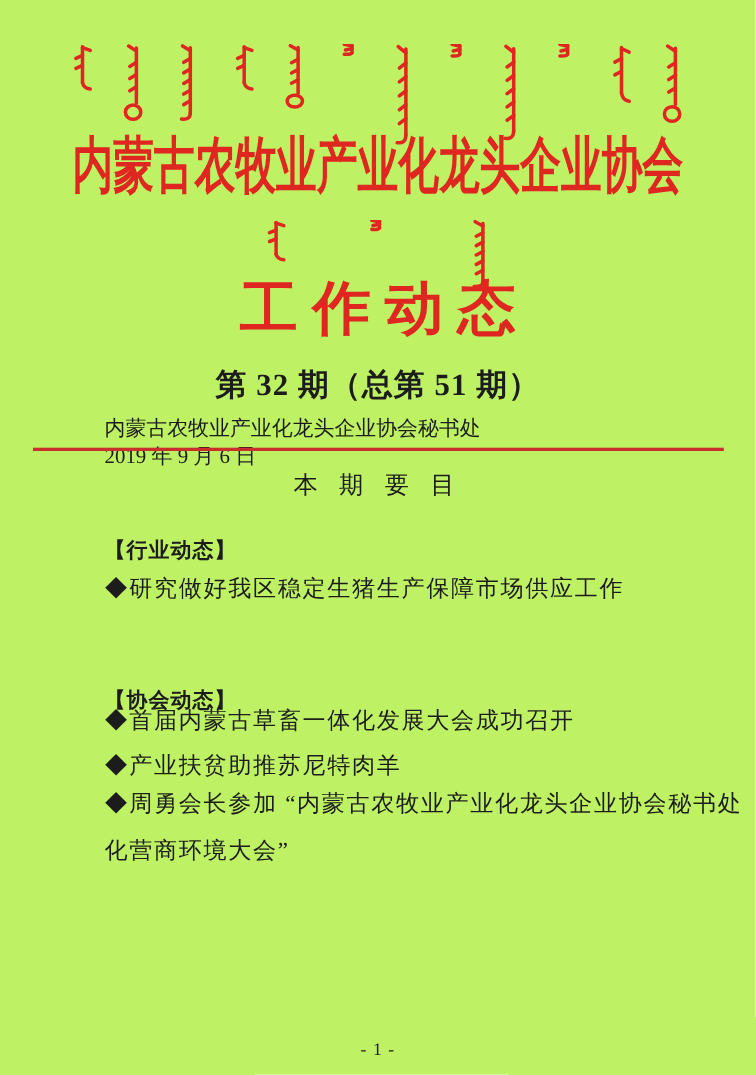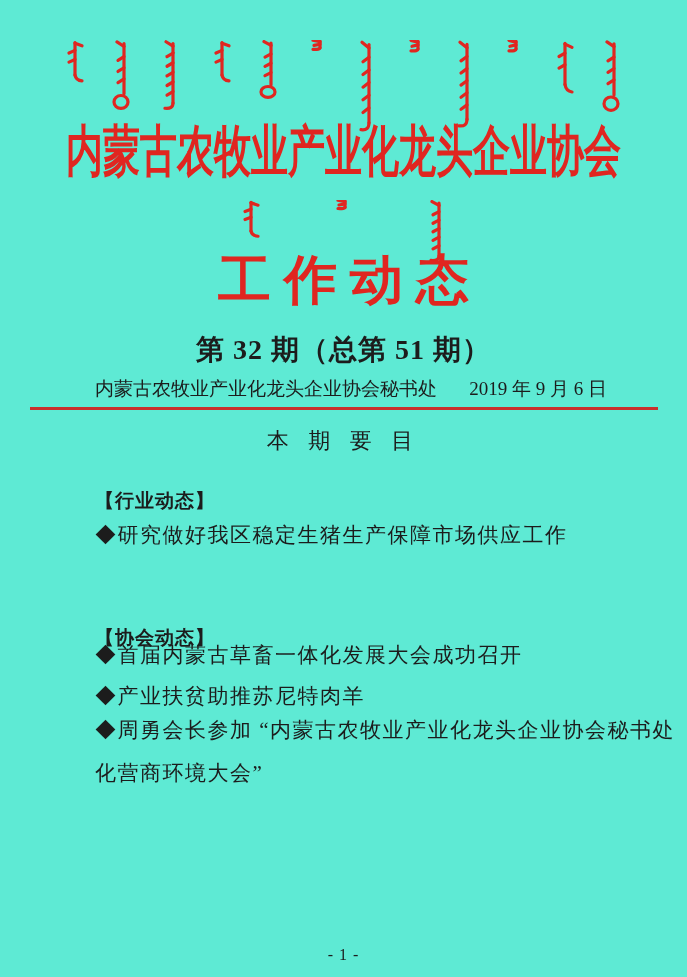--- a/index.html
+++ b/index.html
@@ -23,21 +23,21 @@
     transform:scaleY(1.5); transform-origin:50% 0;
   }
   .bulletin-title {
     top:245px; font-size:53px; font-weight:bold; color:var(--red);
     letter-spacing:13px; padding-left:13px; white-space:nowrap;
   }
   .issue-line { top:331px; font-size:28px; font-weight:bold; letter-spacing:1px; }
 
   .pub-row {
     position:absolute; top:376px; left:95px; width:512px;
-    display:flex; justify-content:space-between; font-size:19px; white-space:nowrap;
+    display:flex; justify-content:space-between; font-size:19px; white-space:nowrap;flex-direction:column;
   }
   .red-rule { position:absolute; top:407px; left:30px; width:628px; height:3px;
     background:var(--rule); }
 
   .contents-title { top:426px; font-size:22px; font-weight:normal; letter-spacing:7px; }
 
   .line { position:absolute; left:95px; white-space:nowrap; line-height:27px; }
   .heading { font-family:"Liberation Sans", sans-serif; font-weight:bold;
     font-size:19px; letter-spacing:1px; }
   .item { font-size:21px; letter-spacing:1.5px; }
@@ -76,21 +76,21 @@
     </g>
     <g id="mglyph-s" fill="none" stroke="currentColor" stroke-width="3.2" stroke-linecap="round" stroke-linejoin="round">
       <path vector-effect="non-scaling-stroke" d="M12 4 V26"></path>
       <path vector-effect="non-scaling-stroke" d="M12 6 L5 1"></path>
       <path vector-effect="non-scaling-stroke" d="M12 14 L6 18"></path>
       <path vector-effect="non-scaling-stroke" d="M12 26 Q12 32 5 31"></path>
     </g>
   </defs>
 </svg>
 
-<div class="page" style="background: #5eead4;">
+<div class="page" style="background: #bef264;">
 
   <div class="mongolian-row" id="mongolian-top">
       <svg width="22" height="52" viewBox="0 0 22 80" preserveAspectRatio="none" class="mcol">
         <use href="#mglyph-c" xlink:href="#mglyph-c"></use>
       </svg>
       <svg width="22" height="74" viewBox="0 0 22 80" preserveAspectRatio="none" class="mcol">
         <use href="#mglyph-b" xlink:href="#mglyph-b"></use>
       </svg>
       <svg width="22" height="70" viewBox="0 0 22 80" preserveAspectRatio="none" class="mcol">
         <use href="#mglyph-a" xlink:href="#mglyph-a"></use>

